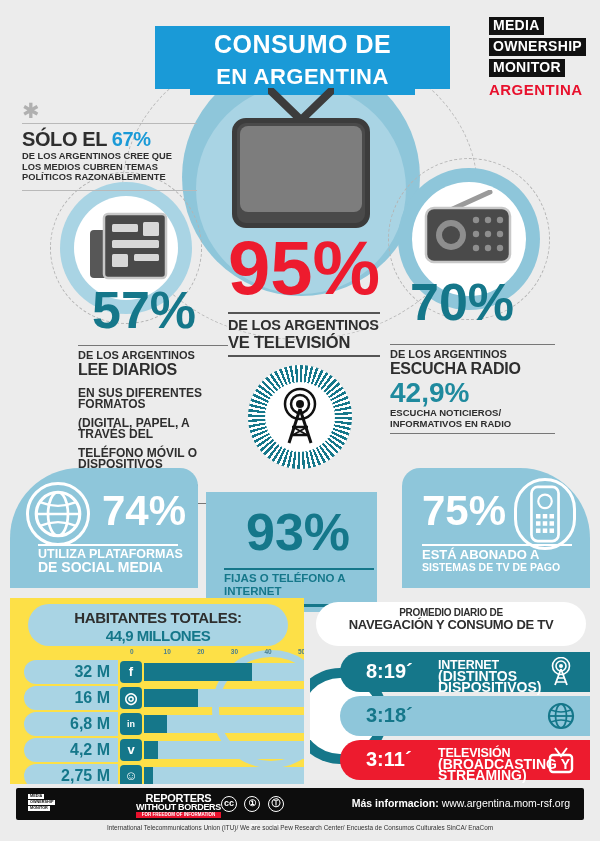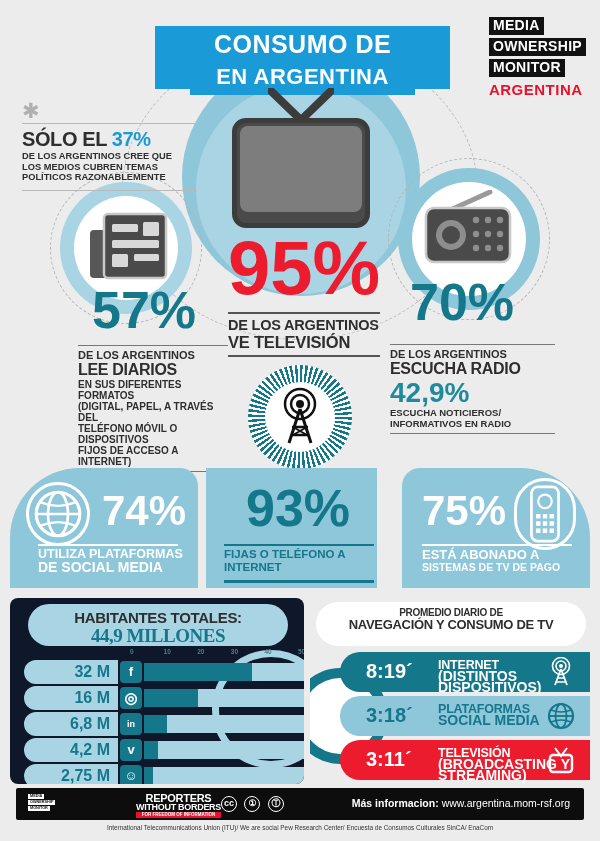--- a/index.html
+++ b/index.html
@@ -75,21 +75,21 @@
   #cap95 .rule { border-top: 2px solid #555; margin-bottom: 3px; }
   #cap95 .l1 { font-size: 14.5px; font-weight: bold; color: #2e2e2e; letter-spacing: -.2px;}
   #cap95 .l2 { font-size: 16.5px; font-weight: bold; color: #2e2e2e; letter-spacing: -.2px;}
   #cap95 .rule2 { border-top: 2px solid #555; margin-top: 3px; }
 
   #pct57 { left: 92px; top: 288px; font-size: 52px; }
   #blk57 { left: 78px; top: 345px; width: 150px; }
   #blk57 .rule { border-top: 1.5px solid #777; margin-bottom: 3px; }
   #blk57 .l1 { font-size: 11px; font-weight: bold; color: #2e2e2e; }
   #blk57 .l2 { font-size: 16px; font-weight: bold; color: #2e2e2e; letter-spacing: -.3px;}
-  #blk57 .l3 { font-size: 10px; font-weight: bold; color: #2e2e2e; line-height: 10.5px; margin-top:1px;}
+  #blk57 .l3 { font-size: 12px; font-weight: bold; color: #2e2e2e; line-height: 10.5px; margin-top:9px;}
   #blk57 .rule2 { border-top: 1.5px solid #777; margin-top: 4px; }
 
   #pct70 { left: 410px; top: 280px; font-size: 52px; }
   #blk70 { left: 390px; top: 344px; width: 165px; }
   #blk70 .rule { border-top: 1.5px solid #777; margin-bottom: 3px; }
   #blk70 .l1 { font-size: 11px; font-weight: bold; color: #2e2e2e; }
   #blk70 .l2 { font-size: 16px; font-weight: bold; color: #2e2e2e; letter-spacing: -.3px;}
   #blk70 .l3 { font-size: 28px; font-weight: bold; color: #1f8a9e; line-height: 1; margin-top:1px;}
   #blk70 .l4 { font-size: 9.5px; font-weight: bold; color: #2e2e2e; line-height: 11px; }
   #blk70 .rule2 { border-top: 1.5px solid #777; margin-top: 4px; }
@@ -111,21 +111,21 @@
       background:#fff; position:absolute; }
 
   
   #band {
     left: 10px; top: 468px; width: 580px; height: 120px;
   }
   .bandcell {
     position:absolute; top:0; height:120px; background:#8ec6da;
   }
   #bc1 { left: 0px;   width: 188px; border-radius: 70px 18px 0 0; }
-  #bc2 { left: 196px; width: 171px; }
+  #bc2 { left: 196px; width: 171px; margin-top: 24px; }
   #bc3 { left: 392px; width: 188px; border-radius: 18px 70px 0 0; }
   .bandcell .pct { font-size: 42px; font-weight: bold; line-height: 1; }
 
   #bc1 .pct { position:absolute; left: 92px; top: 22px; color:#fff; }
   #bc2 .pct { position:absolute; left: 40px; top: 14px; color:#15778a; font-size:52px;}
   #bc3 .pct { position:absolute; left: 20px; top: 22px; color:#fff; }
 
   .bandrule { position:absolute; border-top:2px solid #fff; }
   #bc1 .bandrule { left:28px; top:76px; width:140px; }
   #bc2 .bandrule { left:18px; top:76px; width:150px; border-top-color:#15778a; }
@@ -142,25 +142,25 @@
   #bc2 .bandcap .b { font-size:11.5px; }
   #bc3 .bandcap .a { font-size:13px; }
   #bc3 .bandcap .b { font-size:10.5px; }
 
   .circ-icon { position:absolute; border-radius:50%; border:3px solid #fff; }
   #globe-ic { left:16px; top:14px; width:64px; height:64px; }
   #remote-ic{ left:112px; top:10px; width:62px; height:72px; border-radius:34px; }
 
   
   #panelL { left: 10px; top: 598px; width: 294px; height: 186px;
-      background: #0f172a; border-radius: 8px; overflow:hidden; }
+      background: #fde047; border-radius: 0; overflow:hidden; }
   #ptitle { position:absolute; left:18px; top:6px; width:260px; height:42px;
       background:#a9d4e4; border-radius:21px; text-align:center; }
   #ptitle .t1 { font-size:15px; font-weight:bold; color:#2e2e2e; letter-spacing:-.3px; margin-top:5px;}
-  #ptitle .t2 { font-size:19px; font-weight:bold; color:#15778a; letter-spacing:-.5px; line-height:19px;font-family:Liberation Serif, serif;}
+  #ptitle .t2 { font-size:15px; font-weight:bold; color:#15778a; letter-spacing:-.5px; line-height:19px;}
 
   .axis { position:absolute; left:120px; top:50px; width:168px; height:10px; }
   .axis span { position:absolute; font-size:6.5px; color:#4a7f8e; font-weight:bold; }
 
   .bar-row { position:absolute; left:14px; height:24px; }
   .bar-pill { position:absolute; left:0; top:0; width:94px; height:24px;
       background:#a9d4e4; border-radius:12px 0 0 12px; }
   .bar-val { position:absolute; left:0; top:0; width:86px; height:24px;
       line-height:24px; text-align:right; font-size:16px; font-weight:bold; color:#15778a; }
   .sm-ic { position:absolute; left:96px; top:1px; width:22px; height:22px;
@@ -274,21 +274,21 @@
         <circle cx="82" cy="44" r="3.2"></circle>
       <circle cx="58" cy="58" r="3.2"></circle>
         <circle cx="70" cy="58" r="3.2"></circle>
         <circle cx="82" cy="58" r="3.2"></circle>
     </g>
   </svg>
 
   <div class="abs" id="solo">
     <div class="star">✱</div>
     <div class="rule"></div>
-    <div class="hl"><span>SÓLO EL </span><span class="blue">37%</span></div>
+    <div class="hl"><span>SÓLO EL </span><span class="blue">67%</span></div>
     <div class="sub">DE LOS ARGENTINOS CREE QUE</div>
     <div class="sub">LOS MEDIOS CUBREN TEMAS</div>
     <div class="sub">POLÍTICOS RAZONABLEMENTE</div>
     <div class="rule2"></div>
   </div>
 
   <div class="abs bigpct red" id="pct95">95%</div>
   <div class="abs" id="cap95">
     <div class="rule"></div>
     <div class="l1">DE LOS ARGENTINOS</div>
@@ -456,24 +456,20 @@
         <circle cx="15" cy="9" r="2" fill="#fff"></circle>
         <circle cx="15" cy="9" r="5" fill="none" stroke="#fff" stroke-width="1.6"></circle>
         <circle cx="15" cy="9" r="8.5" fill="none" stroke="#fff" stroke-width="1.6"></circle>
         <path d="M15 12 L9 28 M15 12 L21 28" stroke="#fff" stroke-width="1.8" fill="none"></path>
         <path d="M11 21 L19 21 M10 25 L20 25" stroke="#fff" stroke-width="1.5"></path>
       </svg>
     </div>
 
     <div class="rrow" id="rrow2">
       <span class="rtime">3:18´</span>
-      <span class="rlbl">
-        <span class="a">PLATAFORMAS</span>
-        <span class="b">SOCIAL MEDIA</span>
-      </span>
       <svg class="ricon" viewBox="0 0 30 30">
         <circle cx="15" cy="15" r="12" fill="none" stroke="#15778a" stroke-width="2.2"></circle>
         <ellipse cx="15" cy="15" rx="5.5" ry="12" fill="none" stroke="#15778a" stroke-width="1.8"></ellipse>
         <line x1="3" y1="15" x2="27" y2="15" stroke="#15778a" stroke-width="1.8"></line>
         <path d="M5 9 Q15 13 25 9" fill="none" stroke="#15778a" stroke-width="1.5"></path>
         <path d="M5 21 Q15 17 25 21" fill="none" stroke="#15778a" stroke-width="1.5"></path>
       </svg>
     </div>
 
     <div class="rrow" id="rrow3">

